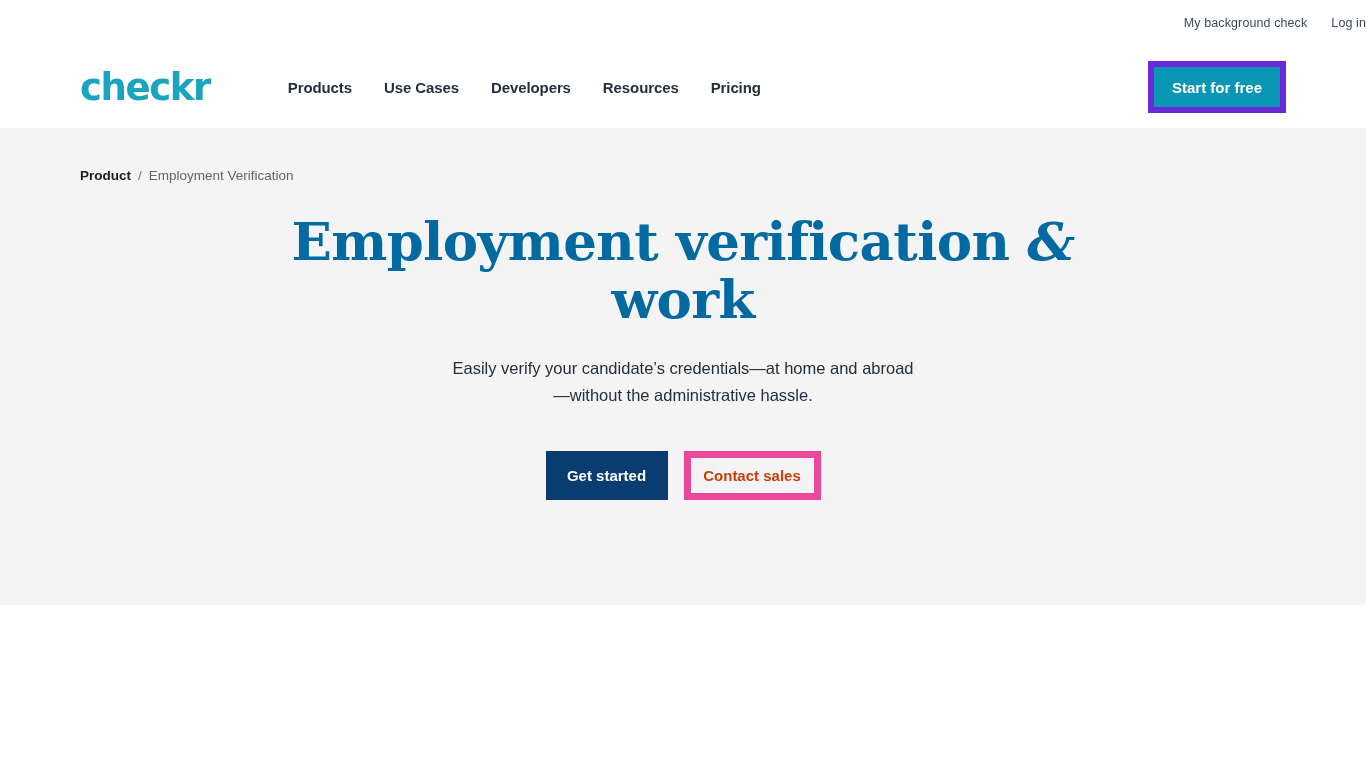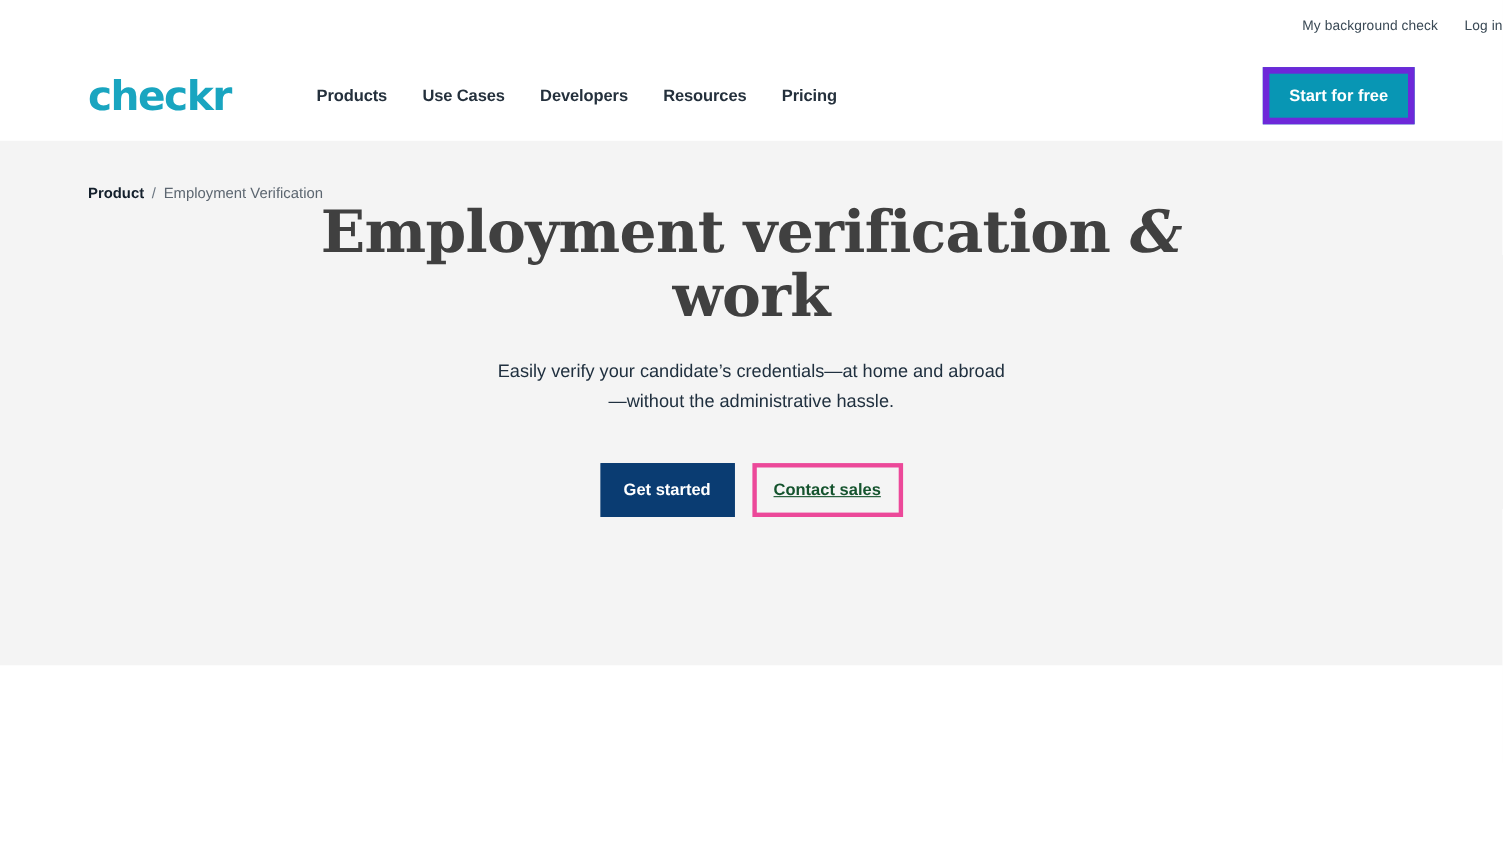--- a/index.html
+++ b/index.html
@@ -113,25 +113,26 @@
   }
   .crumb-sep { color: #6a7580; }
   .crumb-current { color: #5c6670; }
 
   .hero-inner {
     max-width: 860px;
     margin: 0 auto;
     text-align: center;
   }
   .hero-title {
+    margin-top: 30px;
     font-family: "DejaVu Serif", "Liberation Serif", serif;
     font-weight: bold;
     font-size: 53px;
     line-height: 1.09;
-    color: #404040;
+    color: #0369a1;
     letter-spacing: -.6px;
   }
   .hero-title .amp {
     font-style: italic;
     font-family: "DejaVu Serif", serif;
   }
   .hero-sub {
     margin-top: 26px;
     font-size: 16.5px;
     line-height: 1.65;
@@ -148,25 +149,24 @@
   }
   .btn-navy-fill {
     background: #0A3C72;
     color: #ffffff;
     border: 2px solid #0A3C72;
     width: 122px;
     height: 49px;
   }
   .btn-navy-outline {
     background: #f4f4f4;
-    color: #14532d;
-    border: 4px solid #ec4899;
+    color: #c2410c;
+    border: 7px solid #ec4899;
     width: 137px;
     height: 49px;
-    text-decoration: underline;
   }
 
   .page-body { background: #ffffff; height: 163px; }
 </style>
 </head>
 <body>
 
 <div class="utility-bar">
   <a class="utility-link">My background check</a>
   <a class="utility-link">Log in</a>

